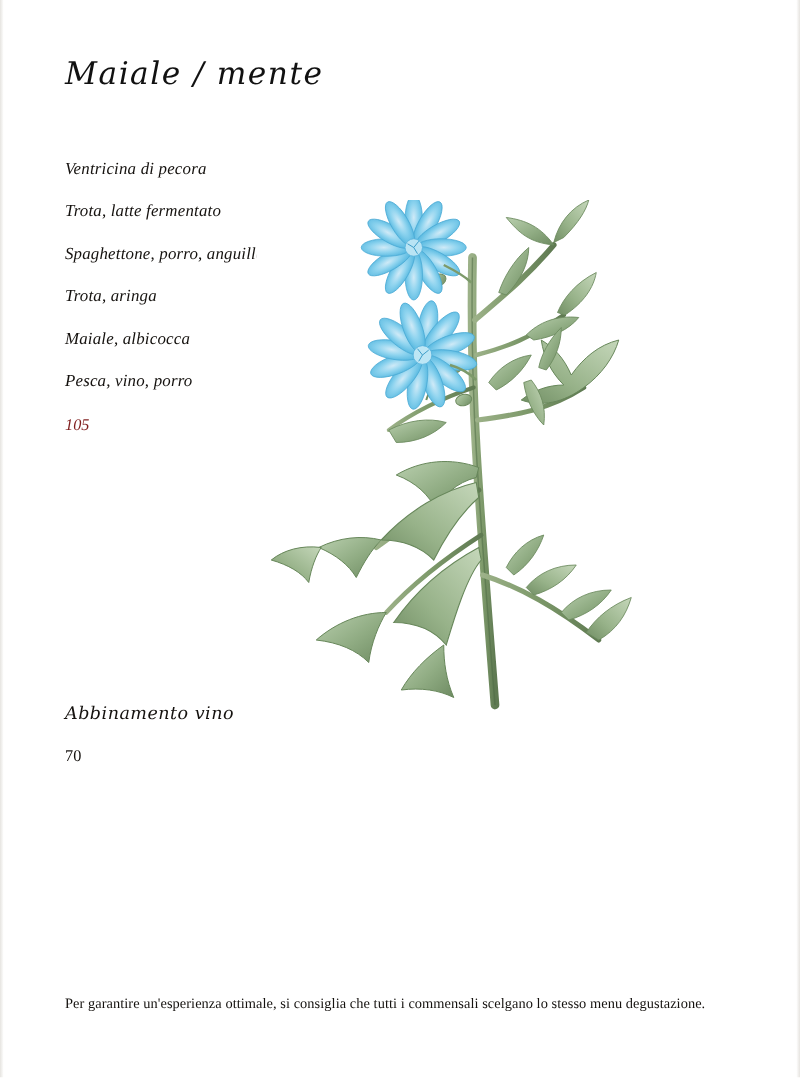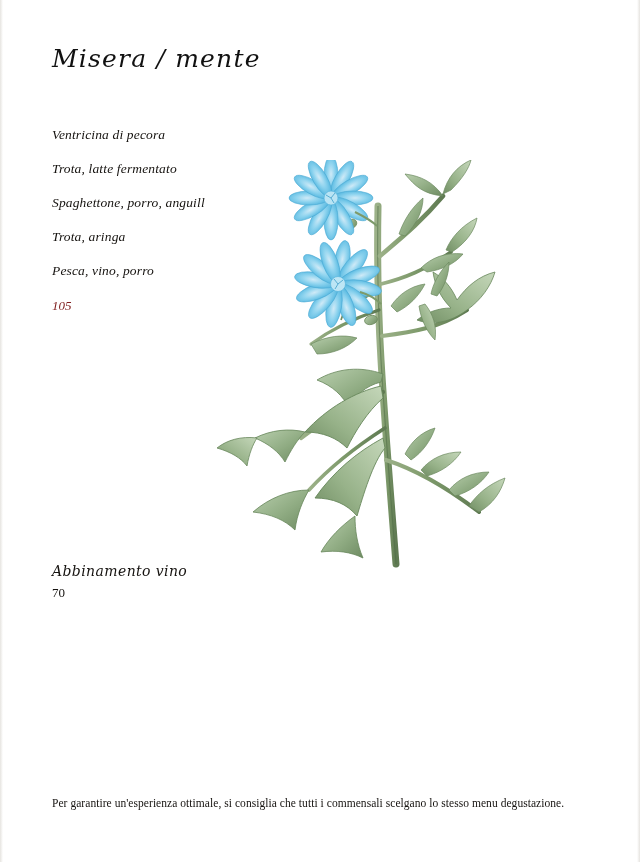--- a/index.html
+++ b/index.html
@@ -73,21 +73,21 @@
   .pairing-label {
     font-family: "DejaVu Serif", serif;
     font-style: italic;
     font-size: 14px;
     letter-spacing: 0.4px;
     color: #15120f;
   }
   .pairing-price {
     font-size: 13px;
     color: #15120f;
-    margin-top: 6px;
+    margin-top: 18px;
   }
 
   .footnote {
     position: absolute;
     left: 52px;
     top: 797px;
     font-size: 11.5px;
     color: #15120f;
     letter-spacing: 0.05px;
     white-space: nowrap;
@@ -104,27 +104,28 @@
   }
   .illustration svg { display: block; }
 </style>
 </head>
 <body>
 
 <div class="page">
   <div class="edge-left"></div>
   <div class="edge-right"></div>
 
-  <div class="menu-title">Misera / mente</div>
+  <div class="menu-title">Maiale / mente</div>
 
   <div class="course-list">
     <div class="course-item">Ventricina di pecora</div>
     <div class="course-item">Trota, latte fermentato</div>
     <div class="course-item">Spaghettone, porro, anguilla</div>
     <div class="course-item">Trota, aringa</div>
+    <div class="course-item">Maiale, albicocca</div>
     <div class="course-item">Pesca, vino, porro</div>
     <div class="course-price">105</div>
   </div>
 
   <div class="illustration">
     <svg width="308" height="412" viewBox="0 0 308 412" xmlns="http://www.w3.org/2000/svg">
       <defs>
         <linearGradient id="leafG" x1="0" y1="0" x2="1" y2="1">
           <stop offset="0%" stop-color="#b9cfae"></stop>
           <stop offset="55%" stop-color="#90ac83"></stop>

